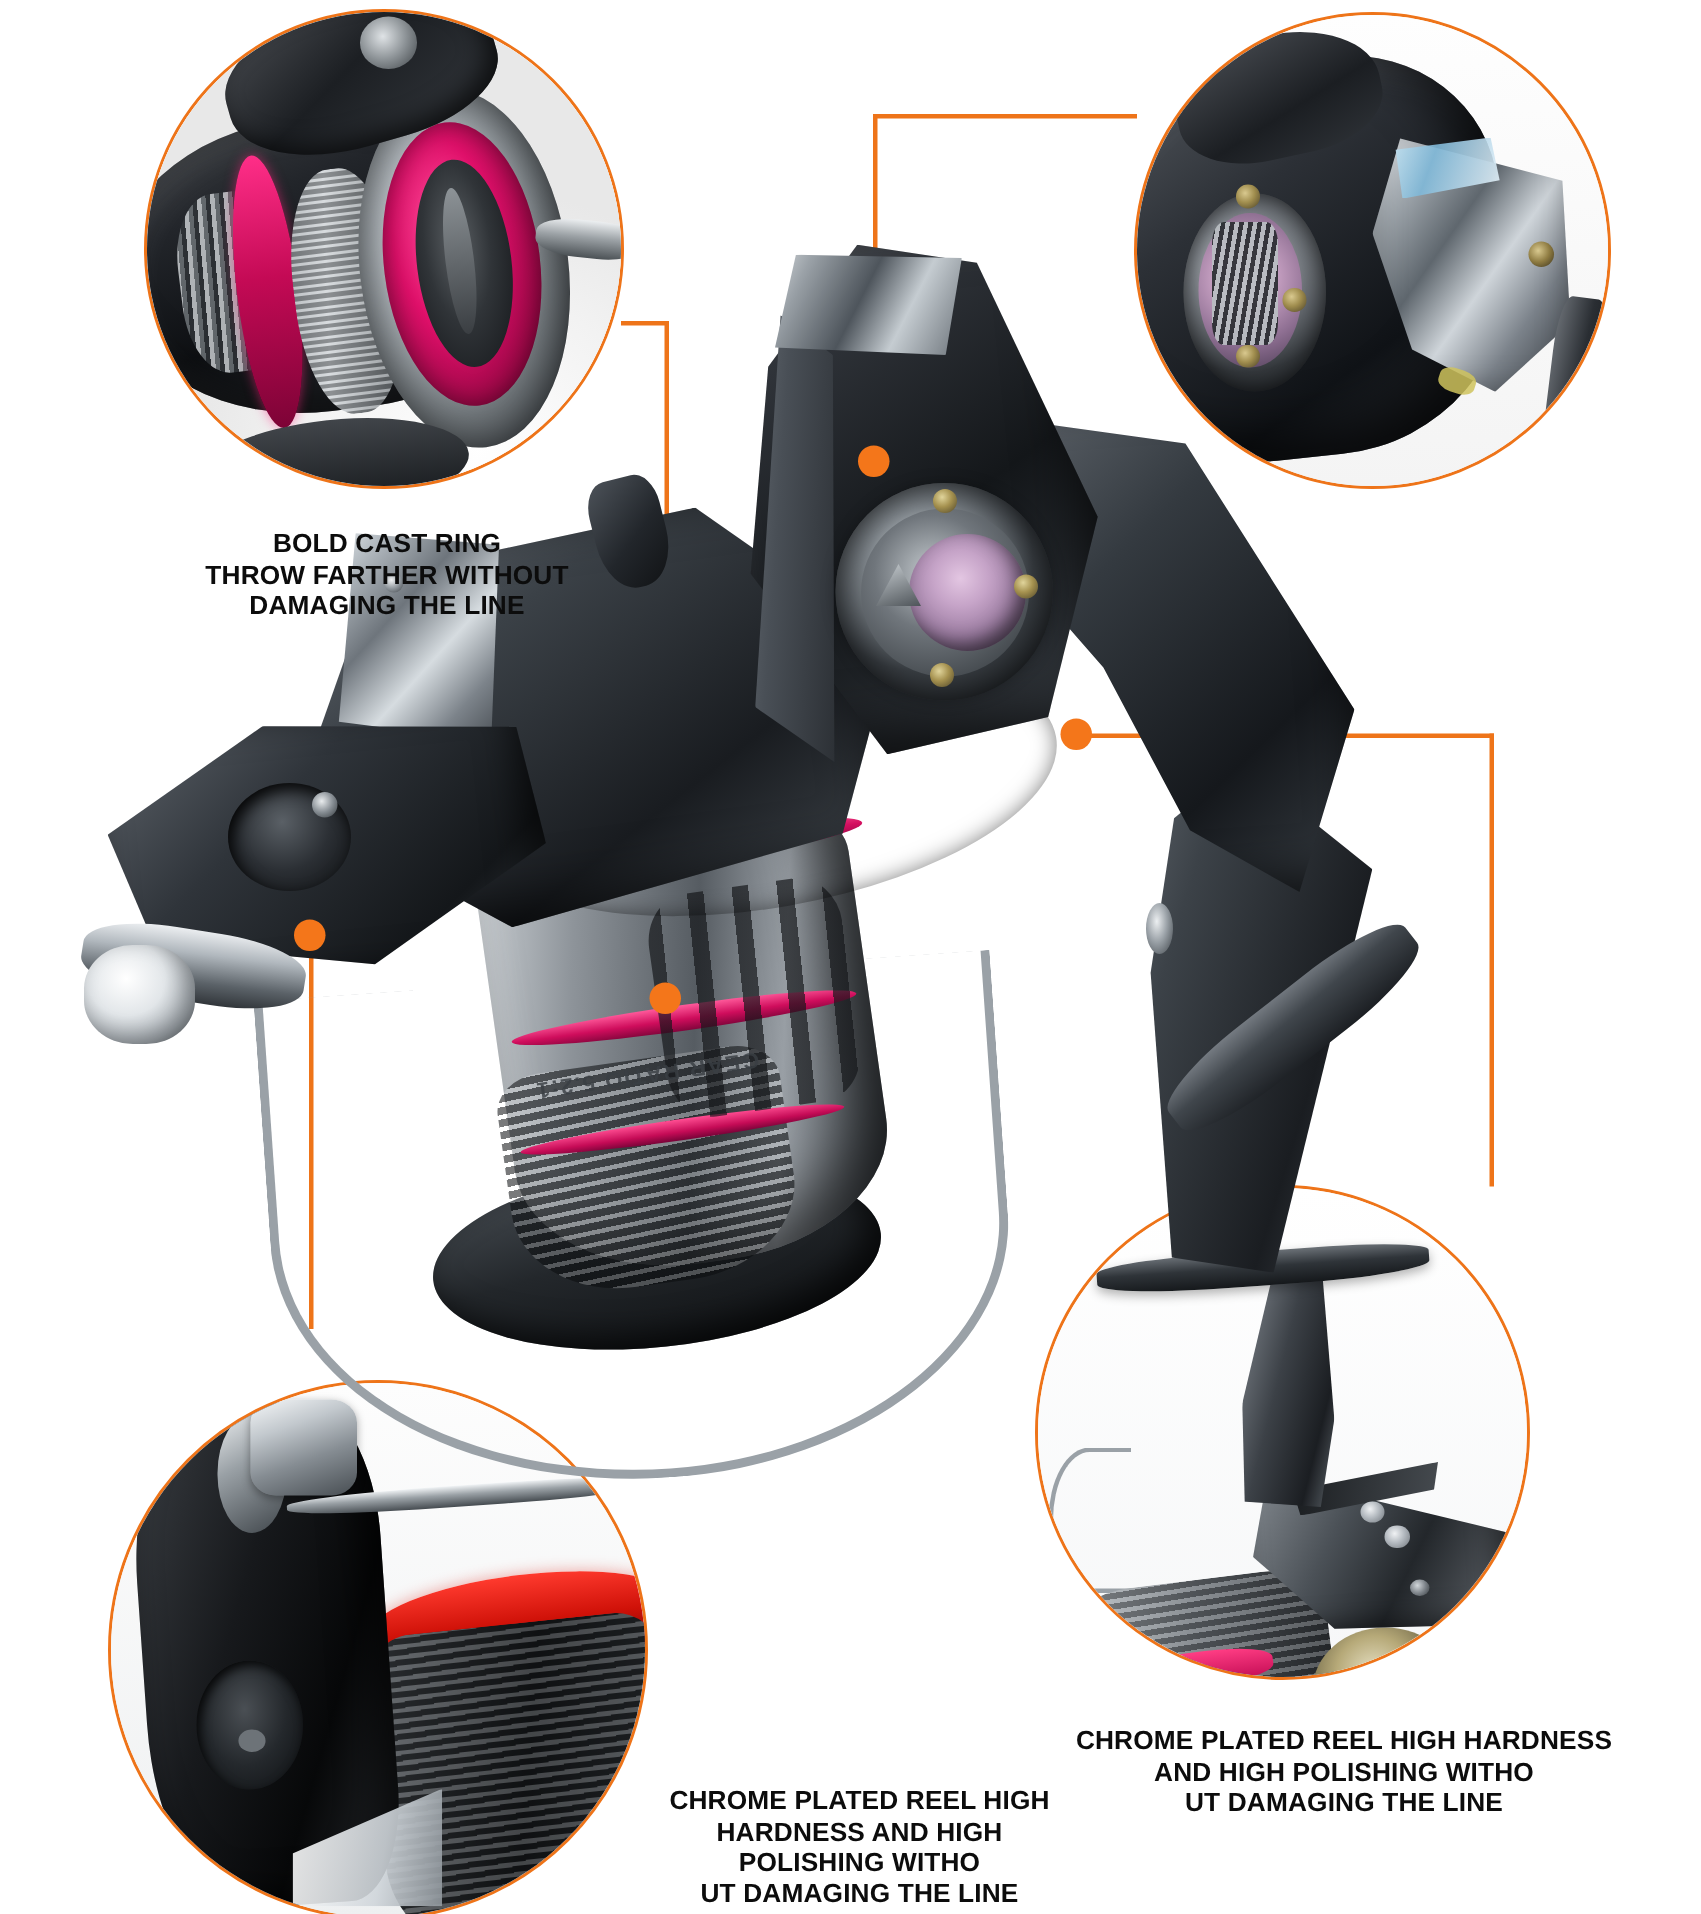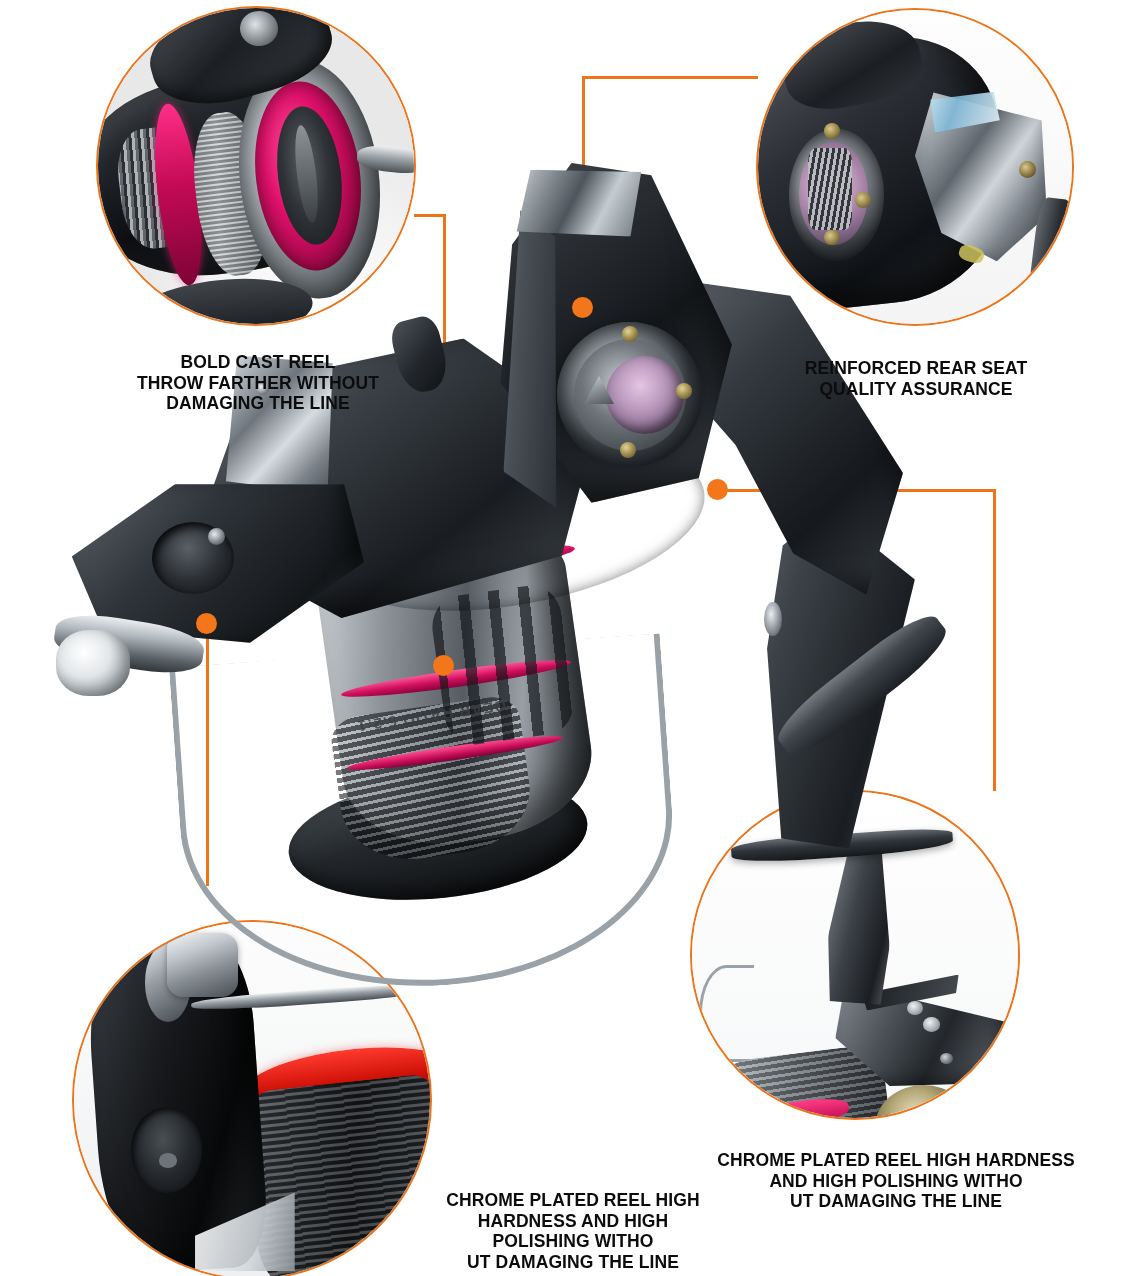--- a/index.html
+++ b/index.html
@@ -665,26 +665,24 @@
     <div class="h-bs1"></div>
     <div class="h-bs2"></div>
     <div class="h-bs3"></div>
   </div>
 
   <div class="dot" style="left:572px; top:297px;"></div>
   <div class="dot" style="left:433px; top:655px;"></div>
   <div class="dot" style="left:196px; top:613px;"></div>
   <div class="dot" style="left:707px; top:479px;"></div>
 
-  <div class="caption" style="left:110px; top:352px; width:296px;">BOLD CAST REEL
+  <div class="caption" style="left:110px; top:352px; width:296px;">BOLD CAST RING
 THROW FARTHER WITHOUT
 DAMAGING THE LINE</div>
 
-  <div class="caption" style="left:768px; top:358px; width:296px;">REINFORCED REAR SEAT
-QUALITY ASSURANCE</div>
 
   <div class="caption" style="left:428px; top:1190px; width:290px;">CHROME PLATED REEL HIGH
 HARDNESS AND HIGH
 POLISHING WITHO
 UT DAMAGING THE LINE</div>
 
   <div class="caption" style="left:696px; top:1150px; width:400px;">CHROME PLATED REEL HIGH HARDNESS
 AND HIGH POLISHING WITHO
 UT DAMAGING THE LINE</div>
 

